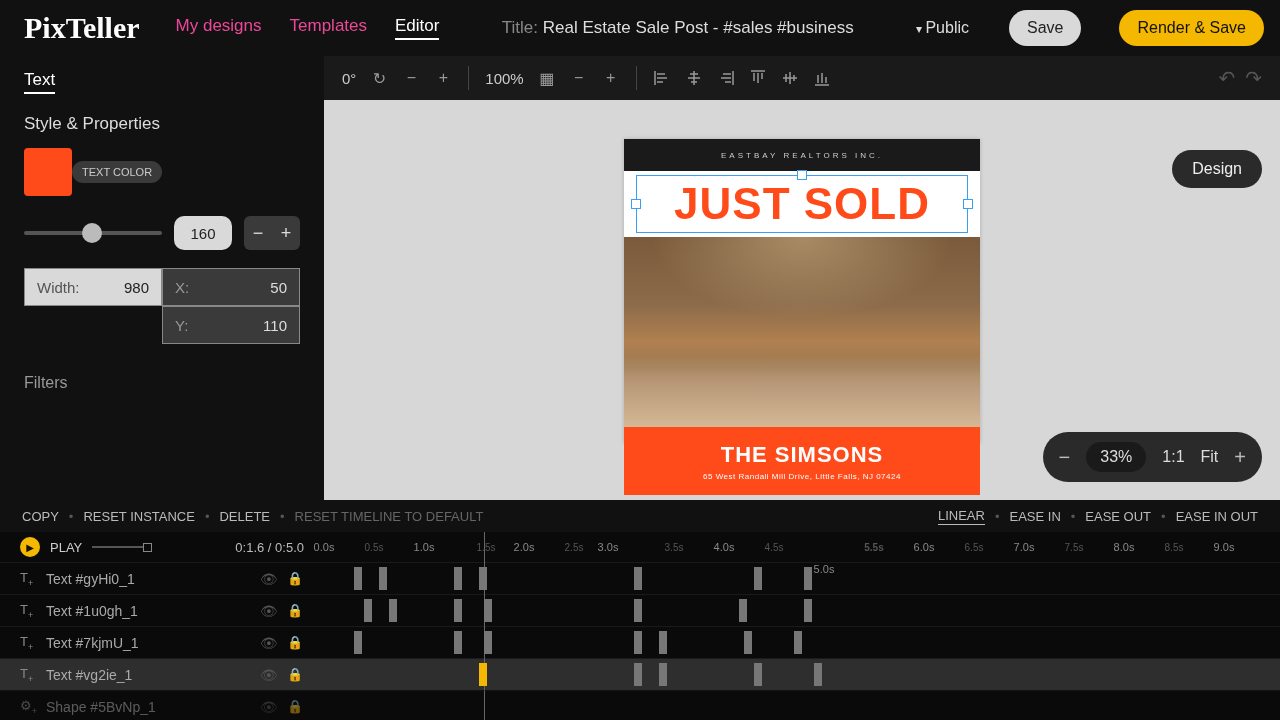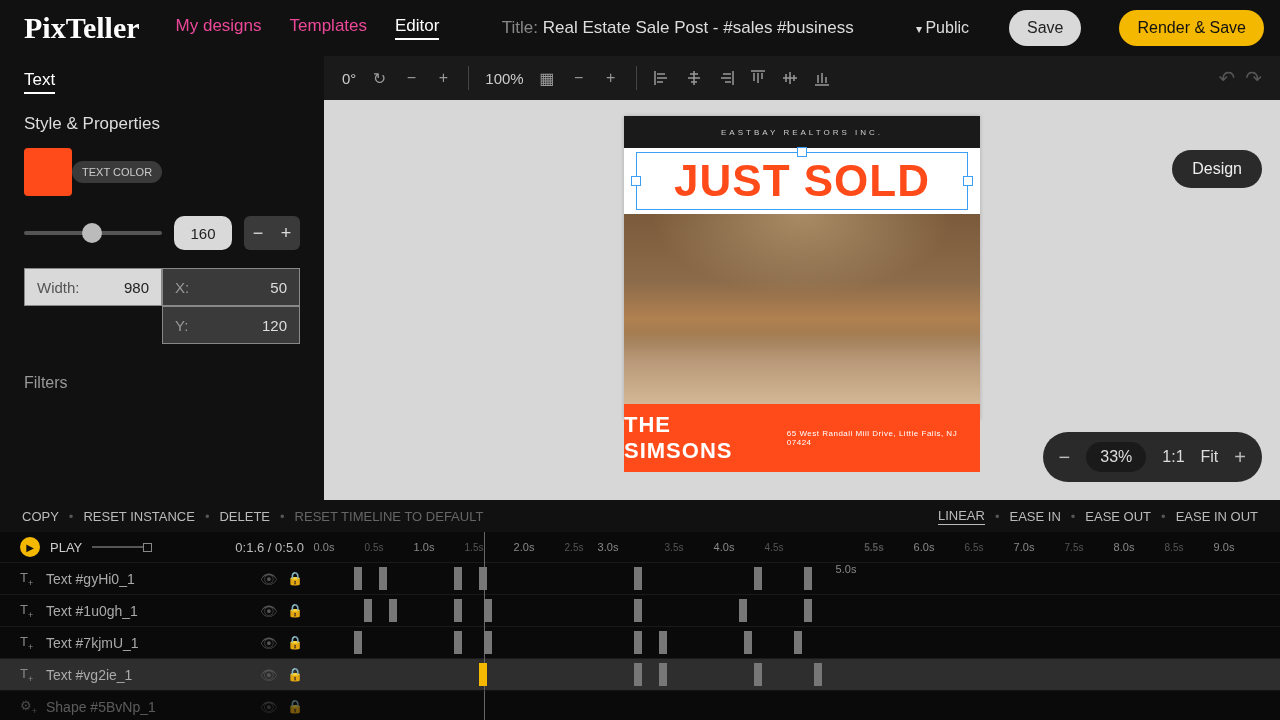--- a/index.html
+++ b/index.html
@@ -37,31 +37,31 @@
 .dimcell .val{margin-left:auto;color:#222}
 .dimcell.dark{background:#3a3a3a;color:#999}
 .dimcell.dark .val{color:#ddd}
 .filters{margin-top:16px;font-size:16px;color:#999}
 .canvas-wrap{flex:1;position:relative;background:#111}
 .toolbar2{height:44px;background:#1a1a1a;display:flex;align-items:center;padding:0 18px;gap:14px;font-size:15px;color:#ccc}
 .tb-sep{width:1px;height:24px;background:#444;margin:0 2px}
 .tb-ico{width:18px;height:18px;display:inline-flex;align-items:center;justify-content:center;font-size:16px;cursor:pointer;color:#999}
 .tb-undo{margin-left:auto;display:flex;gap:10px;font-size:20px;color:#555}
 .stage{position:absolute;top:44px;left:0;right:0;bottom:0;background:#d7d7d7;overflow:hidden}
-.poster{position:absolute;left:300px;top:16px;width:356px;height:304px;background:#fff;box-shadow:0 0 4px rgba(0,0,0,.2)}
+.poster{position:absolute;left:300px;top:39px;width:356px;height:304px;background:#fff;box-shadow:0 0 4px rgba(0,0,0,.2)}
 .poster .hdr{height:32px;background:#1a1a1a;color:#ccc;font-size:8px;letter-spacing:3px;display:flex;align-items:center;justify-content:center}
 .poster .sold-wrap{height:66px;position:relative;display:flex;align-items:center;justify-content:center}
 .poster .sold{font-size:44px;font-weight:900;color:#ff4a1a;letter-spacing:1px;font-family:Liberation Sans, sans-serif}
 .sel-box{position:absolute;left:12px;right:12px;top:4px;bottom:4px;border:1px solid #3a9ff5}
 .handle{position:absolute;width:10px;height:10px;background:#fff;border:1px solid #3a9ff5}
 .h-l{left:-6px;top:50%;margin-top:-5px}.h-r{right:-6px;top:50%;margin-top:-5px}.h-t{left:50%;top:-6px;margin-left:-5px}
 .poster .photo{height:190px;background:linear-gradient(180deg,#7a5a3a 0%,#8b6b4a 35%,#b08050 55%,#9a7850 70%,#c9a878 100%);position:relative;overflow:hidden}
 .photo::before{content:'';position:absolute;top:0;left:0;right:0;height:50%;background:radial-gradient(ellipse at 50% 0%,rgba(255,230,180,.35),transparent 60%)}
 .photo::after{content:'';position:absolute;bottom:0;left:0;right:0;height:38%;background:linear-gradient(180deg,transparent,#b89878 40%,#d4b896)}
-.poster .ftr{height:68px;background:#ff4a1a;color:#fff;display:flex;flex-direction:row;align-items:center;justify-content:center;gap:4px}
+.poster .ftr{height:68px;background:#ff4a1a;color:#fff;display:flex;flex-direction:column;align-items:center;justify-content:center;gap:4px}
 .ftr .name{font-size:22px;font-weight:900;letter-spacing:1px;font-family:Impact,'Arial Black',sans-serif}
 .ftr .addr{font-size:8px;letter-spacing:.5px}
 .design-pill{position:absolute;right:18px;top:50px;background:#2a2a2a;color:#eee;padding:10px 20px;border-radius:22px;font-size:16px}
 .zoomer{position:absolute;right:18px;bottom:18px;background:#2a2a2a;border-radius:26px;padding:10px 16px;display:flex;align-items:center;gap:16px;color:#ddd;font-size:16px}
 .zoomer .pct{background:#1a1a1a;padding:6px 14px;border-radius:16px}
 .zminus,.zplus{font-size:20px;cursor:pointer;color:#bbb}
 .tl-actions{height:32px;background:#111;display:flex;align-items:center;padding:8px 22px;gap:10px;font-size:13px;color:#bbb}
 .tl-actions .dim{color:#666}
 .tl-actions .sep{color:#555}
 .tl-actions .right{margin-left:auto;display:flex;gap:10px;align-items:center}
@@ -131,21 +131,21 @@
           <span>Width:</span>
           <span class="val">980</span>
         </div>
       <div class="dimcell dark">
           <span>X:</span>
           <span class="val">50</span>
         </div>
       <div></div>
       <div class="dimcell dark">
           <span>Y:</span>
-          <span class="val">120</span>
+          <span class="val">110</span>
         </div>
     </div>
     <div class="filters">Filters</div>
   </div>
 
   <div class="canvas-wrap">
     <div class="toolbar2">
       <span>0°</span>
       <span class="tb-ico">↻</span>
       <span class="tb-ico">−</span>
@@ -245,28 +245,28 @@
       <div class="playbtn">▶</div>
       <span>PLAY</span>
       <div class="slider2"></div>
       <span class="tl-time">0:1.6 / 0:5.0</span>
     </div>
     <div class="tl-ruler" id="ruler">
       <div class="playhead"></div>
     <span class="tick" style="left: 0px;">0.0s</span>
         <span class="tick minor" style="left: 50px;">0.5s</span>
         <span class="tick" style="left: 100px;">1.0s</span>
-        <span class="tick minor" style="left: 150px; text-align: right;">1.5s</span>
+        <span class="tick minor" style="left: 162px; text-align: right;">1.5s</span>
         <span class="tick" style="left: 200px;">2.0s</span>
         <span class="tick minor" style="left: 250px;">2.5s</span>
         <span class="tick" style="left: 284px;">3.0s</span>
         <span class="tick minor" style="left: 350px;">3.5s</span>
         <span class="tick" style="left: 400px;">4.0s</span>
         <span class="tick minor" style="left: 450px;">4.5s</span>
-        <span class="tick" style="left: 522px; margin-top: 44px;">5.0s</span>
+        <span class="tick" style="left: 500px; margin-top: 44px;">5.0s</span>
         <span class="tick minor" style="left: 550px; font-weight: bold;">5.5s</span>
         <span class="tick" style="left: 600px;">6.0s</span>
         <span class="tick minor" style="left: 650px;">6.5s</span>
         <span class="tick" style="left: 700px;">7.0s</span>
         <span class="tick minor" style="left: 750px;">7.5s</span>
         <span class="tick" style="left: 800px;">8.0s</span>
         <span class="tick minor" style="left: 850px;">8.5s</span>
         <span class="tick" style="left: 900px;">9.0s</span>
       </div>
   </div>

